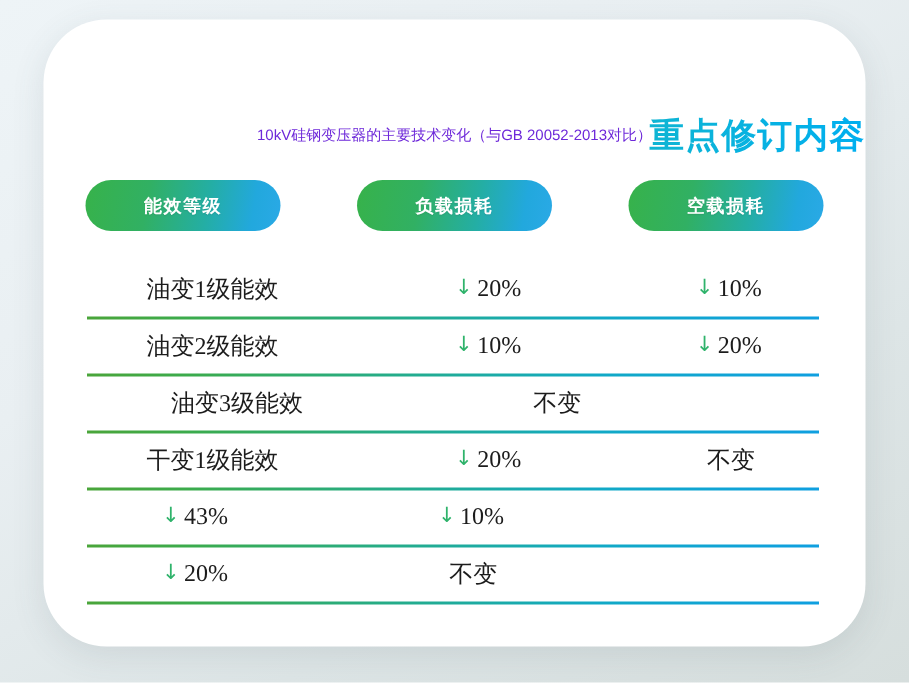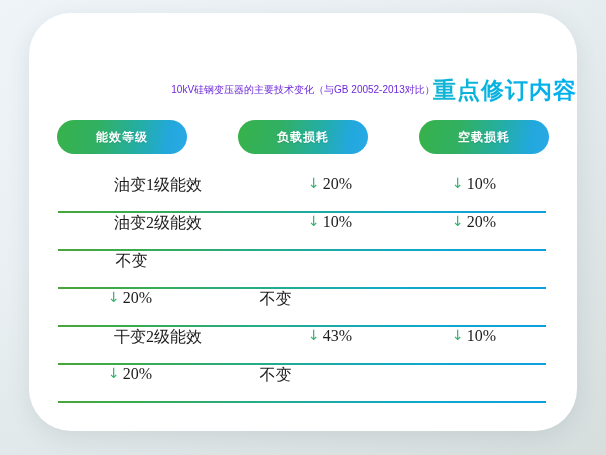--- a/index.html
+++ b/index.html
@@ -88,21 +88,22 @@
   .table {
     position: absolute;
     left: 29px;
     top: 162px;
     width: 488px;
   }
   .trow {
     position: relative;
     height: 36px;
     display: flex;
-    align-items: flex-start;
+    align-items: center;
+    gap: 40px;
   }
   .cell {
     font-family: "Liberation Serif", "DejaVu Serif", serif;
     font-size: 16px;
     color: #1c1c1c;
     text-align: center;
     white-space: nowrap;
   }
   .c-label {
     width: 200px;
@@ -154,32 +155,33 @@
         <div class="sep"></div>
 
         <div class="trow">
           <div class="cell c-label">油变2级能效</div>
           <div class="cell c-mid"><span class="arrow">↓</span><span>10%</span></div>
           <div class="cell c-right"><span class="arrow">↓</span><span>20%</span></div>
         </div>
         <div class="sep"></div>
 
         <div class="trow">
+          <div class="cell c-label">油变3级能效</div>
           <div class="cell c-right"><span class="arrow"></span><span>不变</span></div>
         </div>
         <div class="sep"></div>
 
         <div class="trow">
+          <div class="cell c-label">干变1级能效</div>
           <div class="cell c-mid"><span class="arrow">↓</span><span>20%</span></div>
           <div class="cell c-right"><span class="arrow"></span><span>不变</span></div>
         </div>
         <div class="sep"></div>
 
         <div class="trow">
-          <div class="cell c-label">干变2级能效</div>
           <div class="cell c-mid"><span class="arrow">↓</span><span>43%</span></div>
           <div class="cell c-right"><span class="arrow">↓</span><span>10%</span></div>
         </div>
         <div class="sep"></div>
 
         <div class="trow">
           <div class="cell c-mid"><span class="arrow">↓</span><span>20%</span></div>
           <div class="cell c-right"><span class="arrow"></span><span>不变</span></div>
         </div>
         <div class="sep"></div>

